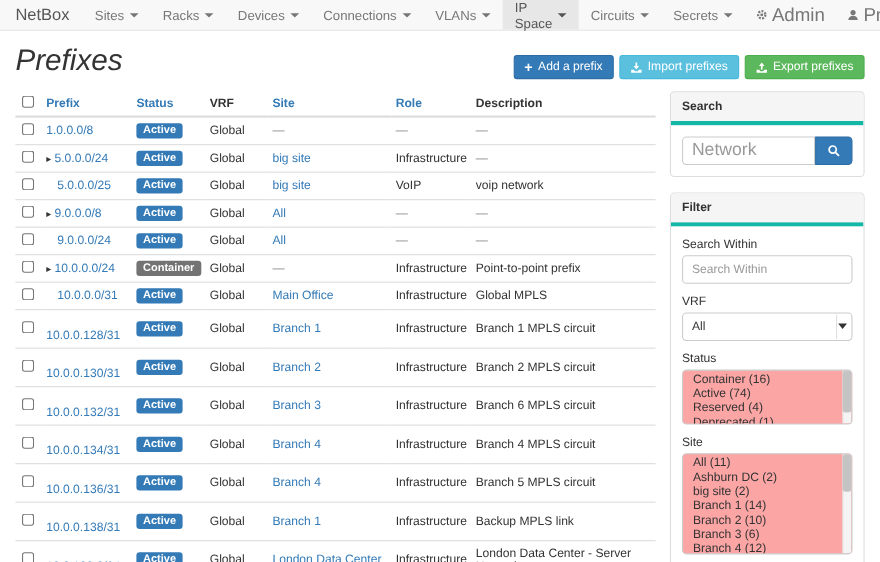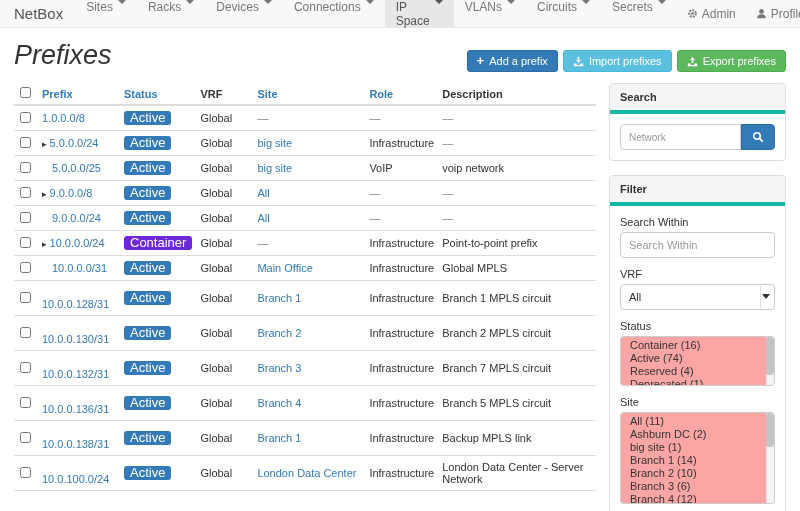--- a/index.html
+++ b/index.html
@@ -3,27 +3,27 @@
 <meta charset="utf-8">
 <style>
   * { box-sizing: border-box; margin: 0; padding: 0; }
   html,body { width:800px; height:511px; overflow:hidden; background:#fff;
     font-family:"Liberation Sans", sans-serif; color:#333; }
 
   
   .navbar { height:28px; background:#f8f8f8; border-bottom:1px solid #e7e7e7;
     display:flex; align-items:stretch; font-size:12px; }
   .brand { color:#555; font-size:15px; padding:0 12px 0 14px; display:flex; align-items:center; }
-  .nav-item { color:#777; padding:0 11px; display:flex; cursor:pointer; }
+  .nav-item { color:#777; padding:0 11px; display:flex; align-items:center; cursor:pointer; }
   .nav-item.active { background:#e7e7e7; color:#555; }
   .caret { display:inline-block; width:0; height:0; border-top:4px solid currentColor;
     border-left:4px solid transparent; border-right:4px solid transparent; margin-left:5px; }
   .nav-right { margin-left:auto; display:flex; align-items:center; padding-right:10px; }
   .nav-right a { color:#777; text-decoration:none; display:flex; align-items:center;
-    gap:4px; padding:0 10px; font-size:12px; }
+    gap:4px; padding:0 10px; font-size:17px; }
   .nav-right svg { fill:#777; }
 
   
   .container { position:relative; padding:0 14px; }
   h1 { font-size:27px; font-weight:500; color:#333; margin:12px 0 12px;font-style:italic; }
   .actions { position:absolute; top:10px; right:14px; display:flex; gap:5px; }
   .btn { border:1px solid; border-radius:3px; color:#fff; font-size:11px;
     padding:4px 9px; display:flex; align-items:center; gap:5px; cursor:pointer;
     font-family:"Liberation Sans", sans-serif; }
   .btn-primary { background:#337ab7; border-color:#2e6da4; }
@@ -39,33 +39,33 @@
   
   table { width:100%; border-collapse:collapse; font-size:11px; }
   th { text-align:left; font-weight:bold; padding:4px 4px; border-bottom:2px solid #ddd; }
   th a { color:#337ab7; text-decoration:none; }
   td { padding:5px 4px; border-bottom:1px solid #ddd; vertical-align:middle; }
   col.c-check{width:24px} col.c-prefix{width:82px} col.c-status{width:50px}
   col.c-vrf{width:57px} col.c-site{width:112px} col.c-role{width:68px}
   input[type=checkbox]{ width:11px; height:11px; margin:0 0 0 2px; }
   a.lnk { color:#337ab7; text-decoration:none; }
   .dash { color:#888; }
-  .badge { display:inline-block; color:#fff; font-size:13px; font-weight:normal;
+  .badge { display:inline-block; color:#fff; font-size:10px; font-weight:bold;
     padding:2px 6px; border-radius:3px; line-height:10px; }
   .row-caret { color:#333; font-size:9px; margin-right:3px; }
   .indent { display:inline-block; }
 
   
   .panel { border:1px solid #ddd; border-radius:4px; margin-bottom:14px; background:#fff; }
   .panel-head { background:#f5f5f5; border-bottom:4px solid #14b8a6; padding:7px 10px;
     font-size:11px; font-weight:bold; color:#333; border-radius:3px 3px 0 0; }
   .panel-body { padding:10px; }
   .igroup { display:flex; }
   .igroup input { flex:1; min-width:0; height:26px; border:1px solid #ccc;
-    border-radius:4px 0 0 4px; padding:0 8px; font-size:10px; color:#333;
+    border-radius:4px 0 0 4px; padding:0 8px; font-size:16px; color:#333;
     font-family:"Liberation Sans", sans-serif; }
   .igroup .sbtn { width:34px; height:26px; background:#337ab7; border:1px solid #2e6da4;
     border-radius:0 4px 4px 0; display:flex; align-items:center; justify-content:center; cursor:pointer; }
   input::placeholder { color:#999; }
 
   .f-label { font-size:11px; margin:10px 0 4px; color:#333; }
   .f-label:first-child { margin-top:0; }
   .f-text { width:100%; height:26px; border:1px solid #ccc; border-radius:4px;
     padding:0 8px; font-size:11px; font-family:"Liberation Sans", sans-serif; }
   .select-box { position:relative; width:100%; height:26px; border:1px solid #ccc;
@@ -101,26 +101,26 @@
         <i class="caret"></i>
       </div>
       <div class="nav-item">
         <span>Devices</span>
         <i class="caret"></i>
       </div>
       <div class="nav-item">
         <span>Connections</span>
         <i class="caret"></i>
       </div>
+      <div class="nav-item">
+        <span>VLANs</span>
+        <i class="caret"></i>
+      </div>
       <div class="nav-item active">
         <span>IP Space</span>
-        <i class="caret"></i>
-      </div>
-      <div class="nav-item">
-        <span>VLANs</span>
         <i class="caret"></i>
       </div>
       <div class="nav-item">
         <span>Circuits</span>
         <i class="caret"></i>
       </div>
       <div class="nav-item">
         <span>Secrets</span>
         <i class="caret"></i>
       </div>
@@ -234,21 +234,21 @@
     <td class="td-prefix"><span class="indent" style="width: 10px;"></span><a class="lnk">9.0.0.0/24</a></td>
     <td class="td-status"><span class="badge" style="background: rgb(51, 122, 183);">Active</span></td>
     <td class="td-vrf">Global</td>
     <td class="td-site"><a class="lnk">All</a></td>
     <td class="td-role"><span class="dash">—</span></td>
     <td class="td-desc"><span class="dash">—</span></td>
   </tr>
             <tr>
     <td><input type="checkbox" style=""></td>
     <td class="td-prefix"><span class="indent" style="width: 0px;"></span><span class="row-caret">▸</span><a class="lnk">10.0.0.0/24</a></td>
-    <td class="td-status"><span class="badge" style="background: #6d28d9; text-align: right;">Container</span></td>
+    <td class="td-status"><span class="badge" style="background: #737373; text-align: right;">Container</span></td>
     <td class="td-vrf">Global</td>
     <td class="td-site"><span class="dash">—</span></td>
     <td class="td-role">Infrastructure</td>
     <td class="td-desc">Point-to-point prefix</td>
   </tr>
             <tr>
     <td><input type="checkbox" style=""></td>
     <td class="td-prefix"><span class="indent" style="width: 10px;"></span><a class="lnk">10.0.0.0/31</a></td>
     <td class="td-status"><span class="badge" style="background: rgb(51, 122, 183);">Active</span></td>
     <td class="td-vrf">Global</td>
@@ -274,21 +274,30 @@
     <td class="td-role">Infrastructure</td>
     <td class="td-desc">Branch 2 MPLS circuit</td>
   </tr>
             <tr>
     <td><input type="checkbox" style=""></td>
     <td class="td-prefix"><span class="indent" style="width: 10px;"></span><a class="lnk">10.0.0.132/31</a></td>
     <td class="td-status"><span class="badge" style="background: rgb(51, 122, 183);">Active</span></td>
     <td class="td-vrf">Global</td>
     <td class="td-site"><a class="lnk">Branch 3</a></td>
     <td class="td-role">Infrastructure</td>
-    <td class="td-desc">Branch 7 MPLS circuit</td>
+    <td class="td-desc">Branch 6 MPLS circuit</td>
+  </tr>
+            <tr>
+    <td><input type="checkbox" style=""></td>
+    <td class="td-prefix"><span class="indent" style="width: 10px;"></span><a class="lnk">10.0.0.134/31</a></td>
+    <td class="td-status"><span class="badge" style="background: rgb(51, 122, 183);">Active</span></td>
+    <td class="td-vrf">Global</td>
+    <td class="td-site"><a class="lnk">Branch 4</a></td>
+    <td class="td-role">Infrastructure</td>
+    <td class="td-desc">Branch 4 MPLS circuit</td>
   </tr>
             <tr>
     <td><input type="checkbox" style=""></td>
     <td class="td-prefix"><span class="indent" style="width: 10px;"></span><a class="lnk">10.0.0.136/31</a></td>
     <td class="td-status"><span class="badge" style="background: rgb(51, 122, 183);">Active</span></td>
     <td class="td-vrf">Global</td>
     <td class="td-site"><a class="lnk">Branch 4</a></td>
     <td class="td-role">Infrastructure</td>
     <td class="td-desc">Branch 5 MPLS circuit</td>
   </tr>
@@ -337,21 +346,21 @@
             </div><div class="f-label">Status</div><div class="listbox lb-status">
               <div class="opt">Container (16)</div>
               <div class="opt">Active (74)</div>
               <div class="opt">Reserved (4)</div>
               <div class="opt">Deprecated (1)</div>
               <div class="track"></div>
               <div class="thumb"></div>
             </div><div class="f-label">Site</div><div class="listbox lb-site">
               <div class="opt">All (11)</div>
               <div class="opt">Ashburn DC (2)</div>
-              <div class="opt">big site (1)</div>
+              <div class="opt">big site (2)</div>
               <div class="opt">Branch 1 (14)</div>
               <div class="opt">Branch 2 (10)</div>
               <div class="opt">Branch 3 (6)</div>
               <div class="opt">Branch 4 (12)</div>
               <div class="track"></div>
               <div class="thumb"></div>
             </div><div class="f-label">Role</div></div>
       </div>
     </div>
   </div>

